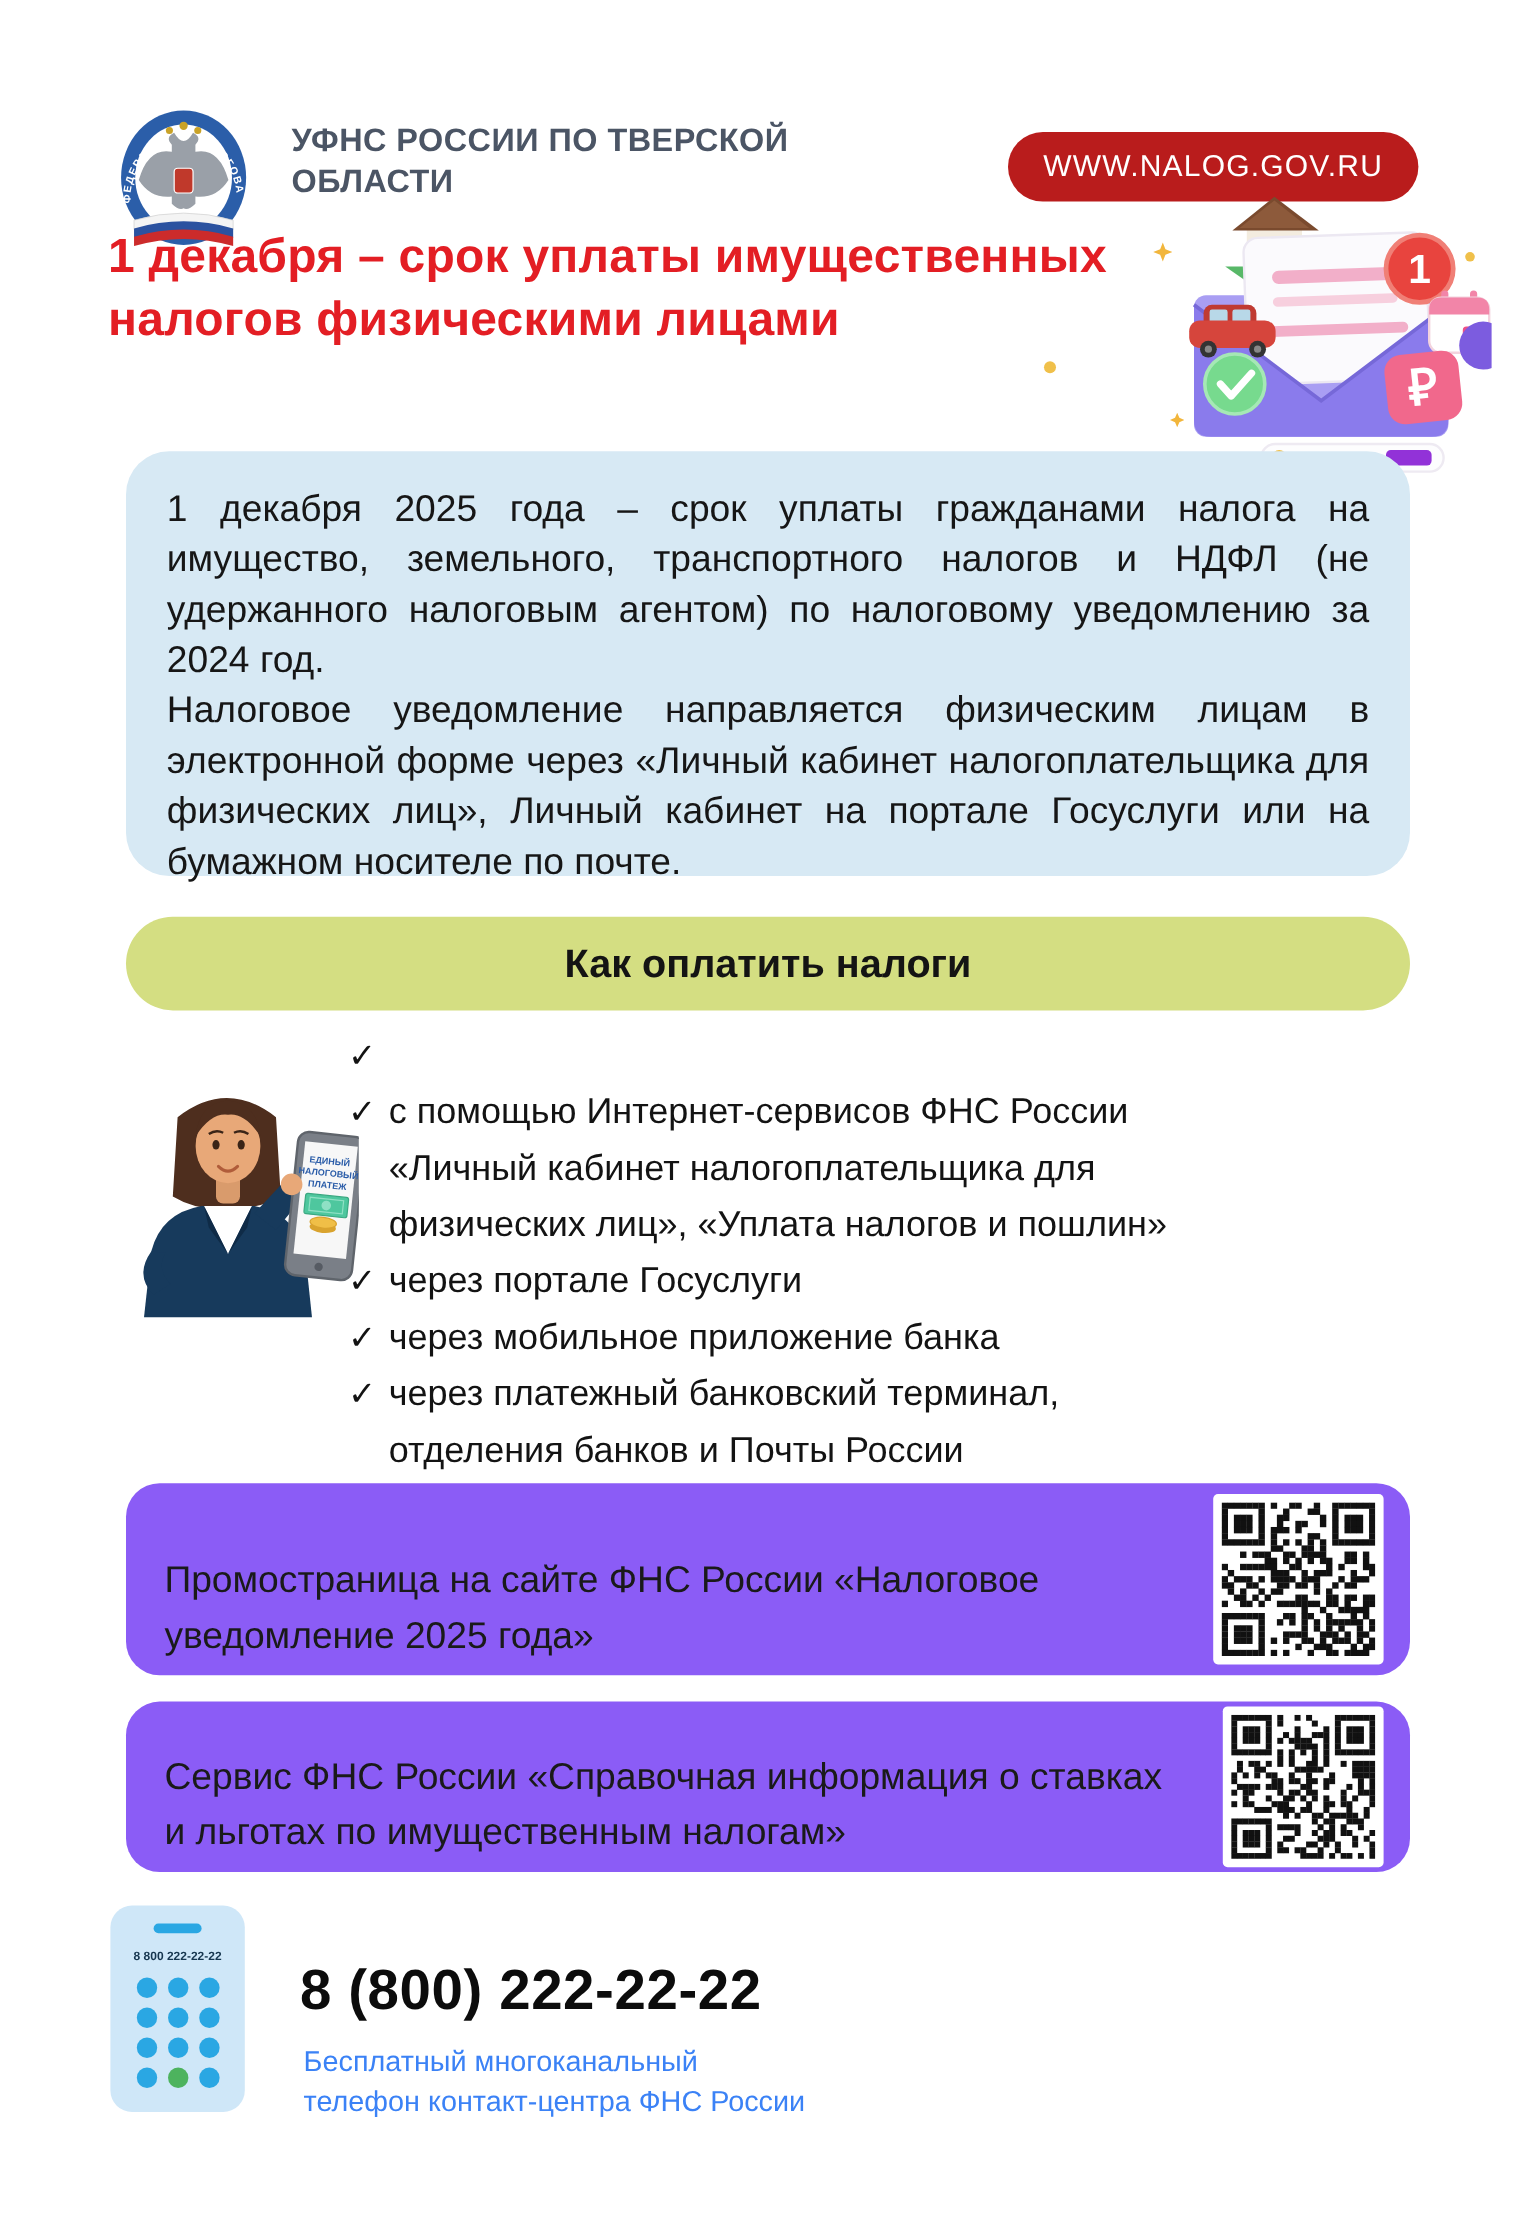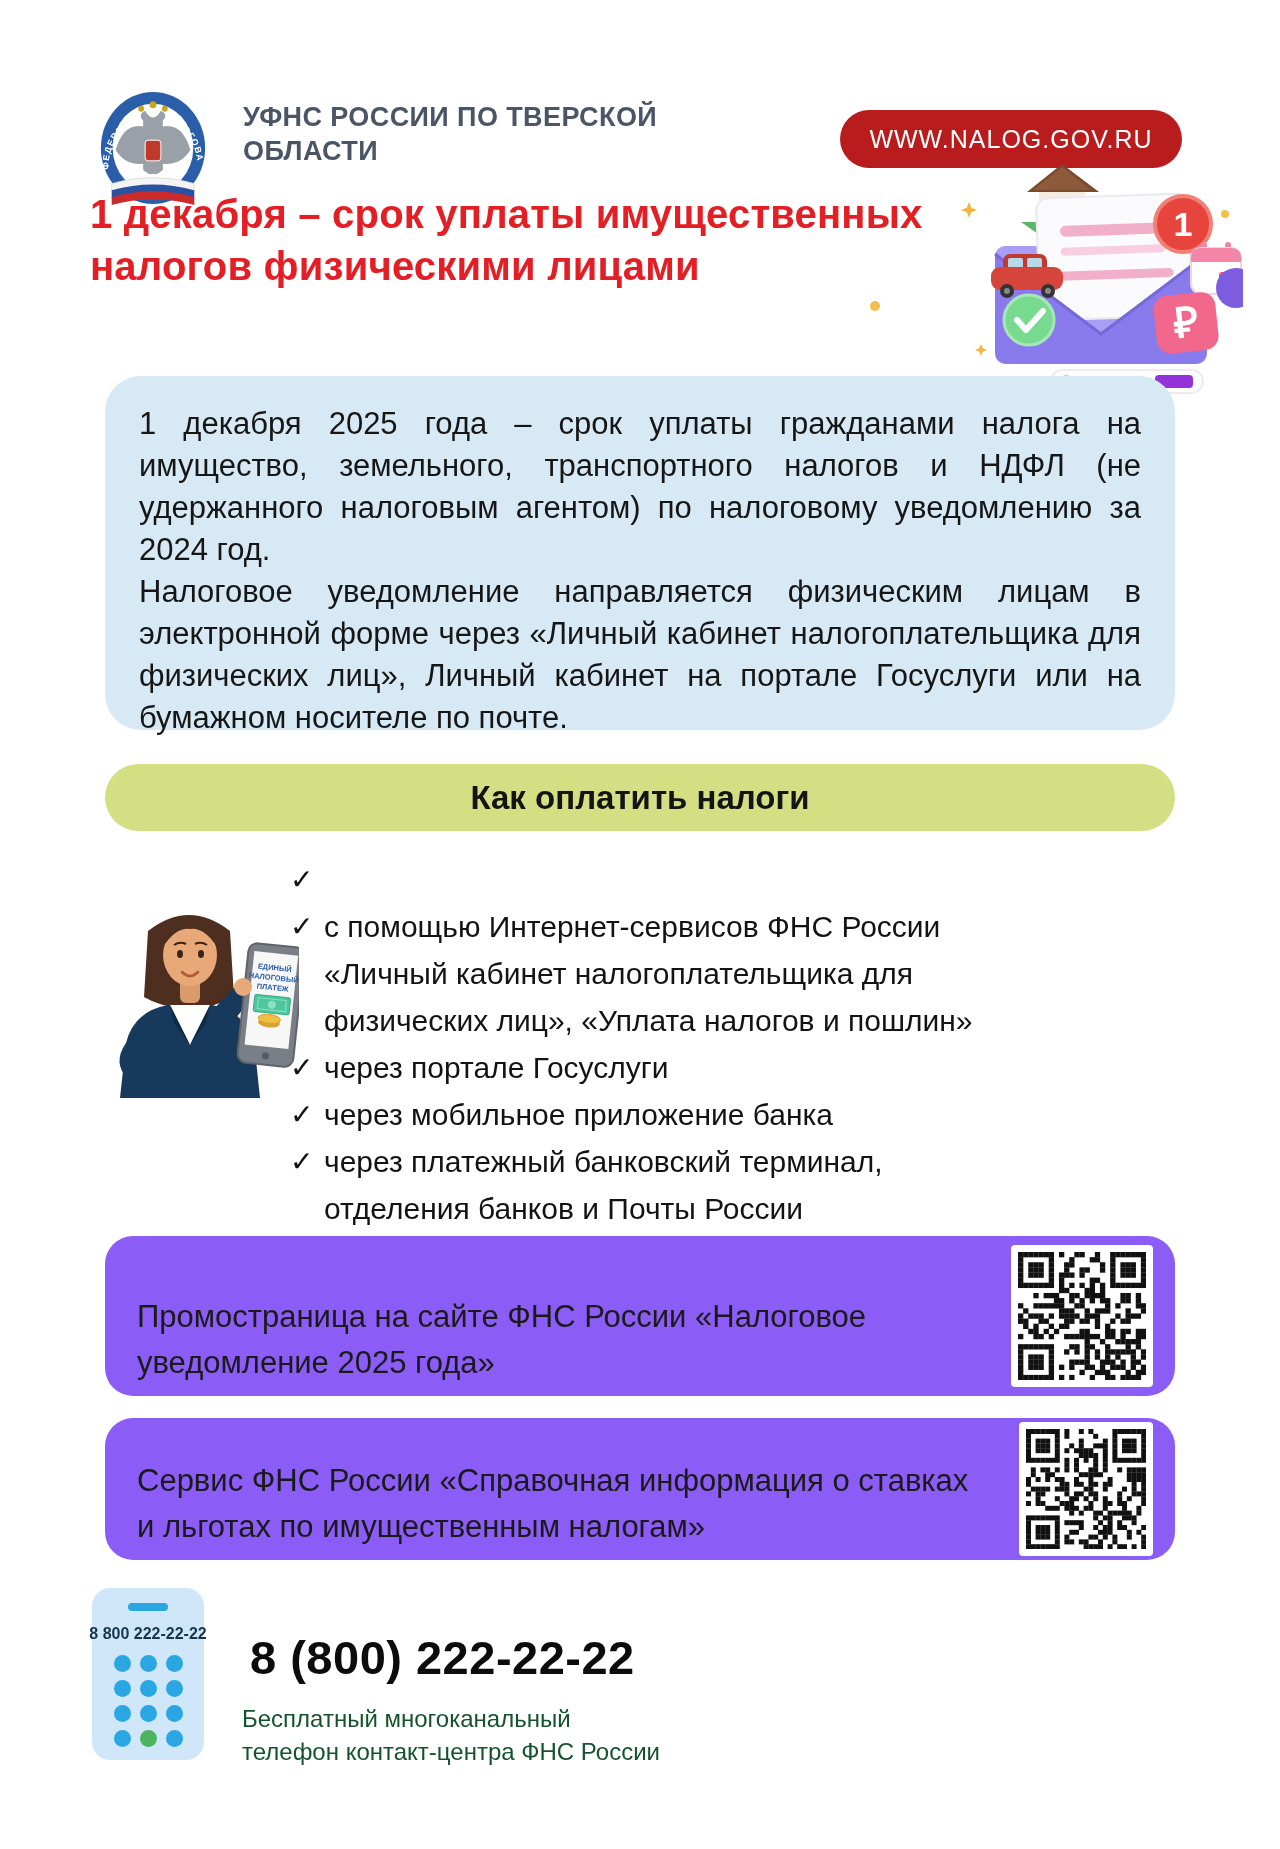--- a/index.html
+++ b/index.html
@@ -29,21 +29,21 @@
   .hero-illo{position:absolute; left:853px; top:158px; width:390px; height:250px; pointer-events:none;}
   
   .intro-box{
     position:absolute; left:105px; top:376px; width:1070px; height:354px;
     background:#d7e9f4; border-radius:36px; box-sizing:border-box;
     padding:27px 34px; color:#161616; font-size:31px; line-height:42px;
   }
   .intro-box p{margin:0; text-align:justify; text-align-last:left;}
   
   .green-bar{
-    position:absolute; left:105px; top:764px; width:1070px; height:67px;
+    position:absolute; left:105px; top:764px; width:1070px; height:78px;
     background:#d4de82; border-radius:39px; display:flex;
     align-items:center; justify-content:center;
     font-size:33px; font-weight:700; color:#141414;
   }
   
   .woman-illo{position:absolute; left:84px; top:893px; width:215px; height:205px; pointer-events:none;}
   .checklist{position:absolute; left:290px; top:856px; width:710px;}
   .check-item{display:flex; align-items:flex-start; font-size:30px; line-height:47px; color:#131313;}
   .check-item .tick{width:34px; flex:0 0 34px; font-size:28px;}
   .check-item .txt{max-width:660px;}
@@ -62,36 +62,36 @@
   }
   .qr-box2 .qr-wrap{width:134px; height:134px;}
   
   .phone-icon{
     position:absolute; left:92px; top:1588px; width:112px; height:172px;
     background:#cfe7f8; border-radius:18px; display:flex; flex-direction:column;
     align-items:center;
   }
   .speaker{width:40px; height:8px; border-radius:4px; background:#2aa7e3; margin-top:15px;}
   .phone-icon-label{
-    margin-top:14px; font-size:16px; font-weight:700; color:#16364f; letter-spacing:0;
+    margin-top:14px; font-size:10px; font-weight:700; color:#16364f; letter-spacing:0;
     white-space:nowrap;
   }
   .keypad{
     margin-top:12px; display:grid; grid-template-columns:repeat(3,17px);
     grid-auto-rows:17px; gap:8px 9px;
   }
   .dot{width:17px; height:17px; border-radius:50%; background:#2aa7e3;}
   .dot.green{background:#4db35e;}
   .phone-number{
     position:absolute; left:250px; top:1630px; font-size:47px; font-weight:800;
     color:#0c0c0c; letter-spacing:.5px;
   }
   .phone-caption{
-    position:absolute; left:242px; top:1702px; width:430px;
-    font-size:24px; line-height:33px; color:#14532d;
+    position:absolute; left:253px; top:1702px; width:430px;
+    font-size:24px; line-height:33px; color:#3b82f6;
   }
 </style>
 </head>
 <body>
 
 <div class="page">
 
   <svg class="logo" viewBox="0 0 120 132">
     <ellipse cx="60" cy="62" rx="53" ry="57" fill="#2b5ea9"></ellipse>
     <ellipse cx="60" cy="62" rx="41" ry="45" fill="#ffffff"></ellipse>

